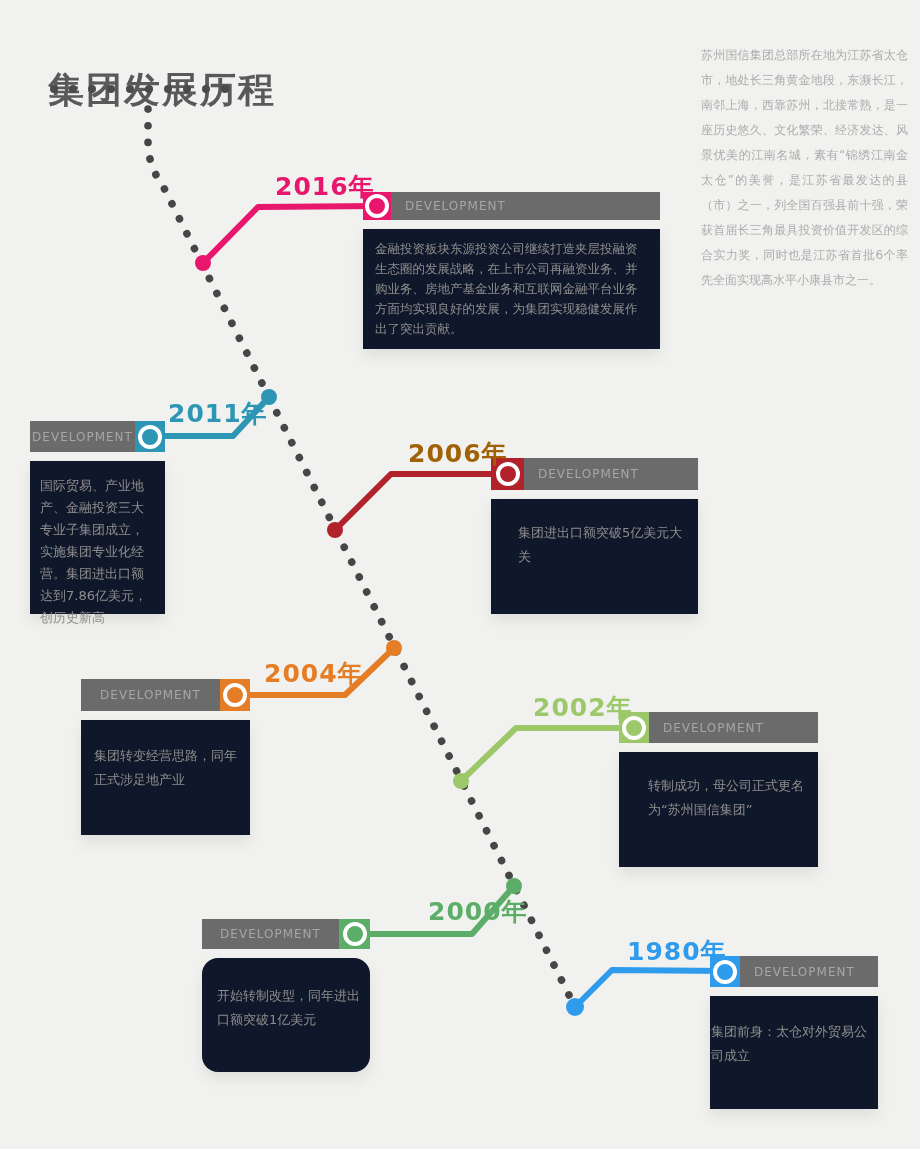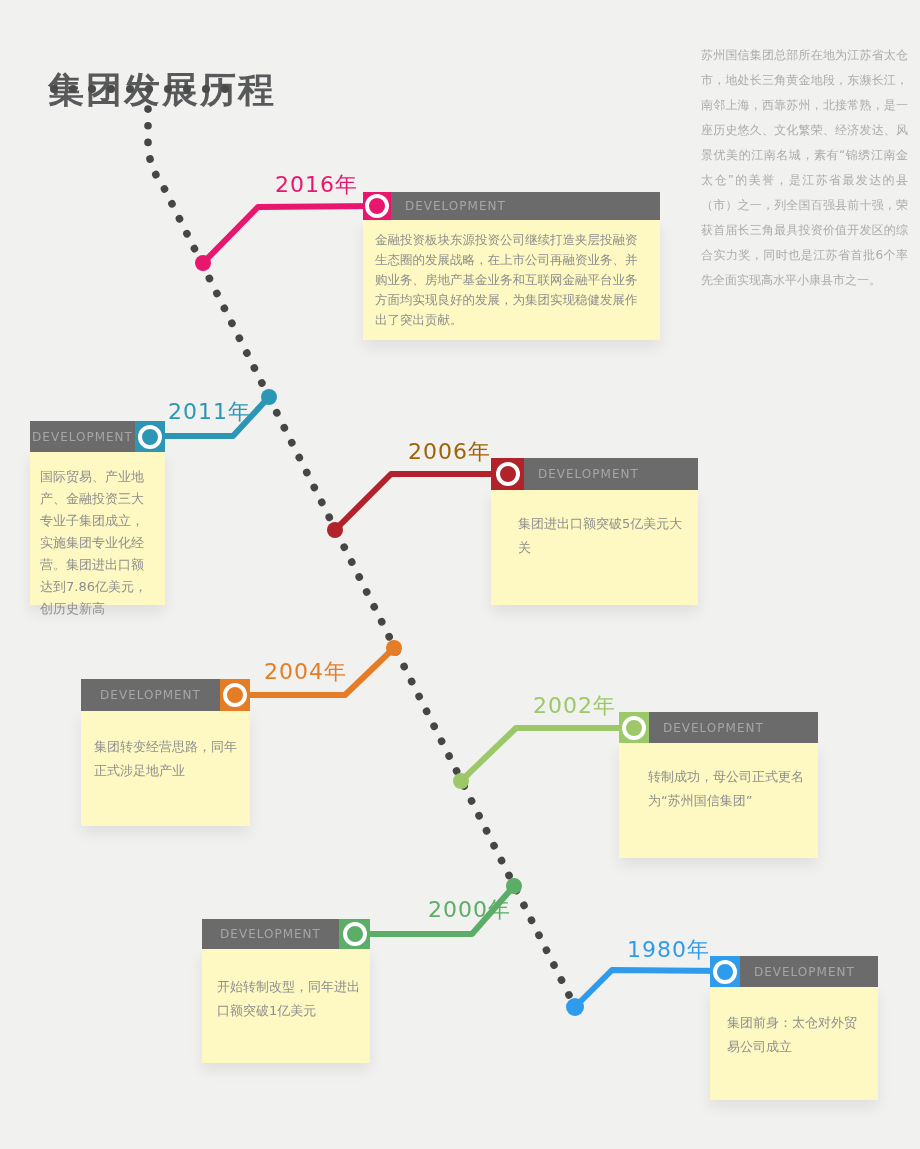--- a/index.html
+++ b/index.html
@@ -34,22 +34,22 @@
   .tab{display:flex;align-items:center;justify-content:center;flex:0 0 auto;}
   .ring{width:16px;height:16px;border:4px solid #ffffff;border-radius:50%;}
   .hlabel{
     flex:1;background:#6b6b6b;color:#a6a6a6;
     font-size:12px;letter-spacing:1px;
     display:flex;align-items:center;
   }
   .milestone.right .hlabel{padding-left:14px;}
   .milestone.left .hlabel{justify-content:center;}
   .card-body{
-    background:#fef9c3;color:#8e8e8e;font-size:13px;
-    box-sizing:border-box;box-shadow:0 7px 14px rgba(0,0,0,0.08);
+    background:#0f172a;color:#8e8e8e;font-size:13px;
+    box-sizing:border-box;box-shadow:0 7px 14px rgba(0,0,0,0.08);margin-top:9px;
   }
 
   .m2016{left:363px;top:192px;width:297px;}
   .m2016 .card-header{height:28px;} .m2016 .tab{width:28px;}
   .m2016 .card-body{height:120px;padding:10px 12px;font-size:12.5px;line-height:20px;}
 
   .m2011{left:30px;top:421px;width:135px;}
   .m2011 .card-header{height:31px;} .m2011 .tab{width:30px;}
   .m2011 .card-body{height:153px;padding:14px 10px 0 10px;line-height:22px;}
 
@@ -60,28 +60,28 @@
   .m2004{left:81px;top:679px;width:169px;}
   .m2004 .card-header{height:32px;} .m2004 .tab{width:30px;}
   .m2004 .card-body{height:115px;padding:24px 12px 0 13px;line-height:24px;}
 
   .m2002{left:619px;top:712px;width:199px;}
   .m2002 .card-header{height:31px;} .m2002 .tab{width:30px;}
   .m2002 .card-body{height:115px;padding:22px 12px 0 29px;line-height:24px;}
 
   .m2000{left:202px;top:919px;width:168px;}
   .m2000 .card-header{height:30px;} .m2000 .tab{width:31px;}
-  .m2000 .card-body{height:114px;padding:26px 10px 0 15px;line-height:24px;}
+  .m2000 .card-body{height:114px;padding:26px 10px 0 15px;line-height:24px;border-radius:16px;}
 
   .m1980{left:710px;top:956px;width:168px;}
   .m1980 .card-header{height:31px;} .m1980 .tab{width:30px;}
-  .m1980 .card-body{height:113px;padding:24px 10px 0 17px;line-height:24px;}
-
-  
-  .year-label{position:absolute;z-index:3;font-size:22px;letter-spacing:1px;font-weight:400;}
+  .m1980 .card-body{height:113px;padding:24px 10px 0 1px;line-height:24px;}
+
+  
+  .year-label{position:absolute;z-index:3;font-size:25px;letter-spacing:1px;font-weight:700;}
   .y2016{left:275px;top:170px;}
   .y2011{left:168px;top:397px;}
   .y2006{left:408px;top:437px;}
   .y2004{left:264px;top:657px;}
   .y2002{left:533px;top:691px;}
   .y2000{left:383px;top:895px;}
   .y1980{left:627px;top:935px;}
 </style>
 </head>
 <body>

